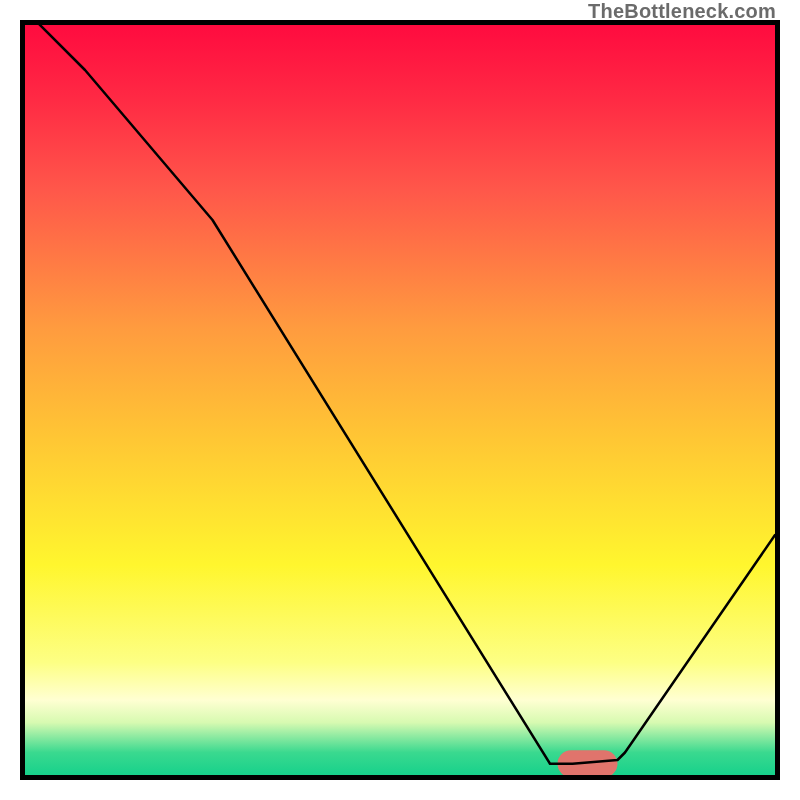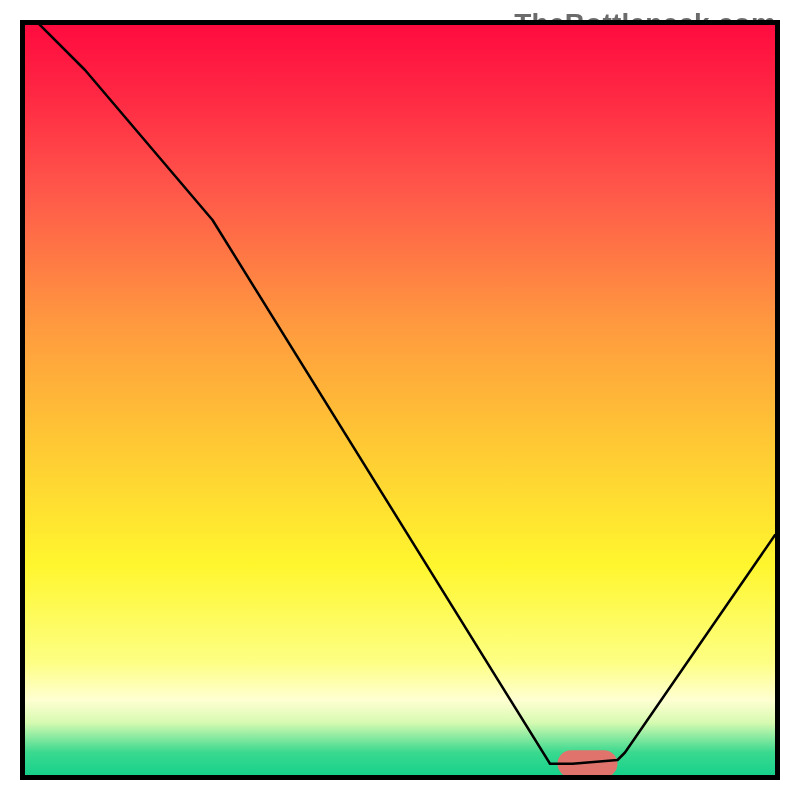--- a/index.html
+++ b/index.html
@@ -16,23 +16,23 @@
     left: 20px;
     top: 20px;
     width: 760px;
     height: 760px;
     box-sizing: border-box;
     border: 5px solid #000;
     overflow: hidden;
   }
   .watermark {
     position: absolute;
-    top: 8px;
+    top: 0;
     right: 24px;
-    font-size: 28px;
+    font-size: 20px;
     font-weight: 600;
     color: #6b6b6b;
     letter-spacing: 0.2px;
   }
   svg {
     position: absolute;
     left: 0; top: 0;
   }
 </style>
 </head>

